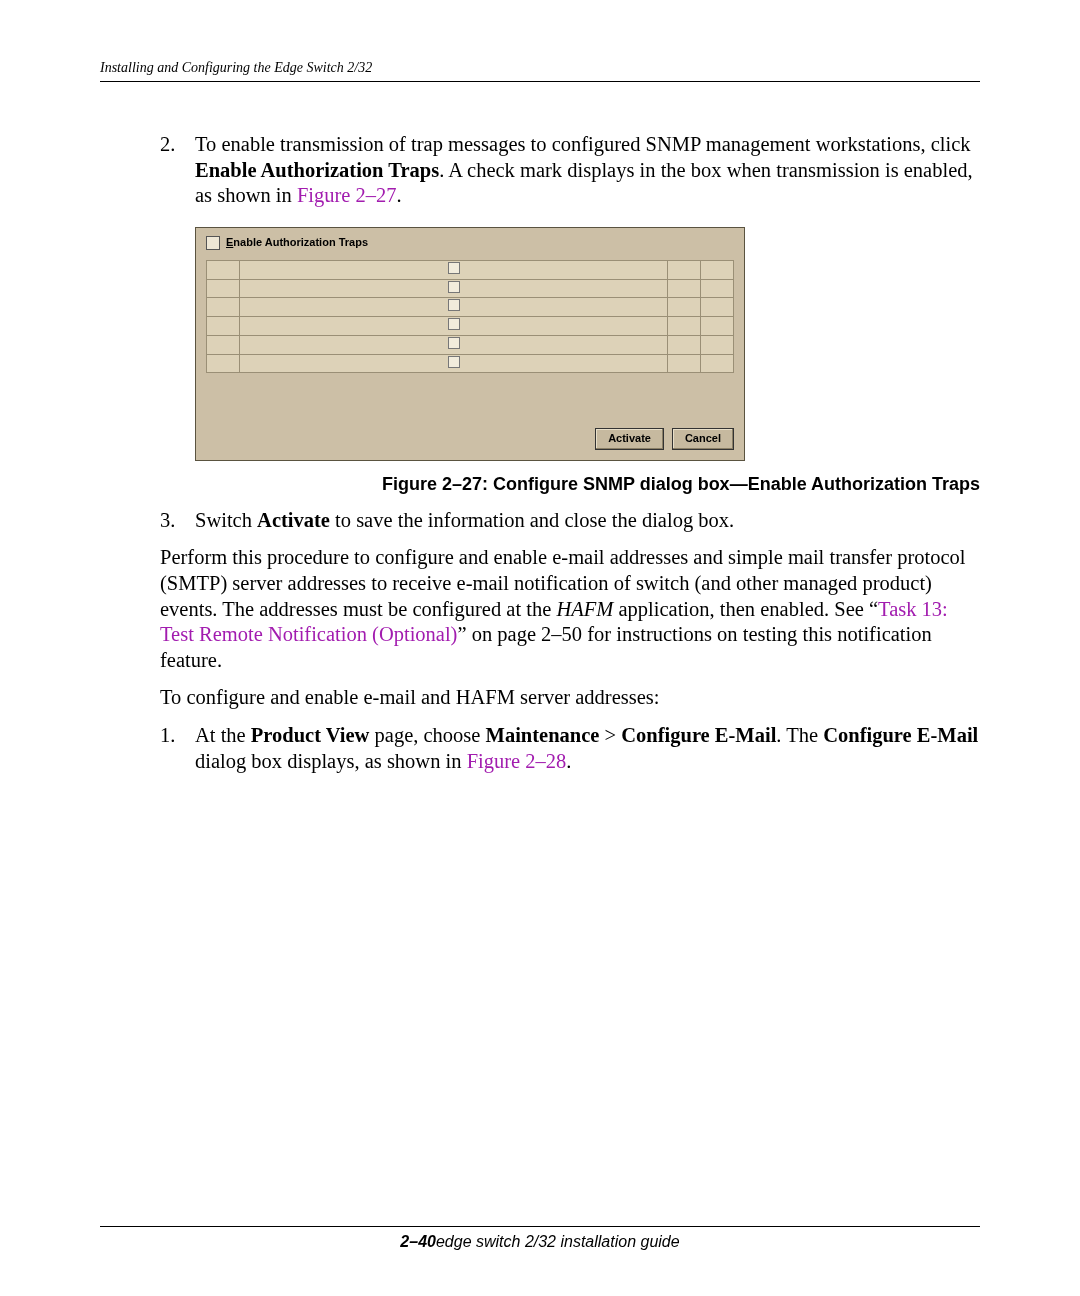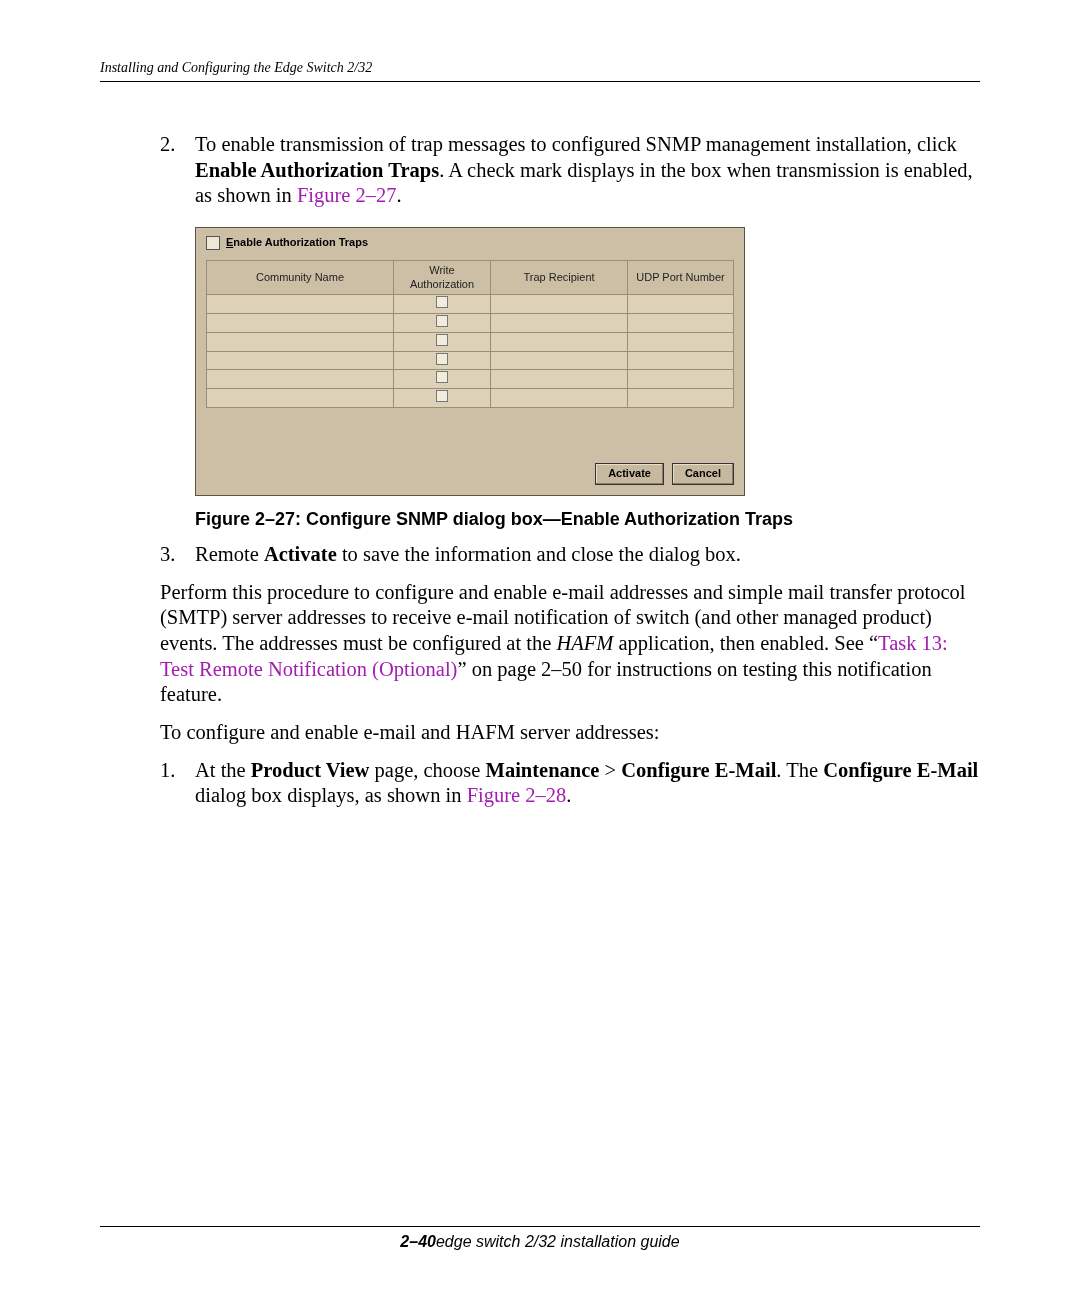--- a/index.html
+++ b/index.html
@@ -44,20 +44,21 @@
   .bold { font-weight: bold; }
   .italic { font-style: italic; }
   .link { color: #a21caf; }
   .figure-caption {
     font-family: Arial, Helvetica, sans-serif;
     font-weight: bold;
     font-size: 18px;
     margin-left: 95px;
     margin-top: 12px;
     margin-bottom: 12px;
+    text-align: right;
   }
   .h2 {
     font-family: Arial, Helvetica, sans-serif;
     font-weight: bold;
     font-size: 22.5px;
     margin-top: 28px;
     margin-bottom: 14px;
   }
   .para {
     margin-left: 60px;
@@ -158,38 +159,32 @@
 <div class="page">
   <div class="header">
     <span>Installing and Configuring the Edge Switch 2/32</span>
   </div>
 
   <div class="content">
 
     <div class="num-item ol-indent">
       <div class="num">2.</div>
       <div class="txt">
-        <span>To enable transmission of trap messages to configured SNMP management installation, click </span><span class="bold">Enable Authorization Traps</span><span>. A check mark displays in the box when transmission is enabled, as shown in </span><span class="link">Figure 2–27</span><span>.</span>
+        <span>To enable transmission of trap messages to configured SNMP management workstations, click </span><span class="bold">Enable Authorization Traps</span><span>. A check mark displays in the box when transmission is enabled, as shown in </span><span class="link">Figure 2–27</span><span>.</span>
       </div>
     </div>
 
     <div class="dialog-wrap">
       <div class="dialog">
         <div class="chkline">
           <span class="chkbox"></span>
           <span><span class="underline">E</span><span>nable Authorization Traps</span></span>
         </div>
         <table class="tbl">
           <tbody>
-              <tr>
-            <th style="width:180px">Community Name</th>
-            <th class="wauth-cell">Write Authorization</th>
-            <th style="width:130px">Trap Recipient</th>
-            <th>UDP Port Number</th>
-          </tr>
           <tr>
                 <td></td>
                 <td><span class="sm-chk"></span></td>
                 <td></td>
                 <td></td>
               </tr>
           <tr>
                 <td></td>
                 <td><span class="sm-chk"></span></td>
                 <td></td>
@@ -226,21 +221,21 @@
           <div class="dbtn">Cancel</div>
         </div>
       </div>
     </div>
 
     <div class="figure-caption">Figure 2–27:  Configure SNMP dialog box—Enable Authorization Traps</div>
 
     <div class="num-item ol-indent">
       <div class="num">3.</div>
       <div class="txt">
-        <span>Remote </span><span class="bold">Activate</span><span> to save the information and close the dialog box.</span>
+        <span>Switch </span><span class="bold">Activate</span><span> to save the information and close the dialog box.</span>
       </div>
     </div>
 
 
     <div class="para">
       <span>Perform this procedure to configure and enable e-mail addresses and simple mail transfer protocol (SMTP) server addresses to receive e-mail notification of switch (and other managed product) events. The addresses must be configured at the </span><span class="italic">HAFM</span><span> application, then enabled. See “</span><span class="link">Task 13: Test Remote Notification (Optional)</span><span>” on page 2–50 for instructions on testing this notification feature.</span>
     </div>
 
     <div class="para">To configure and enable e-mail and HAFM server addresses:</div>
 

